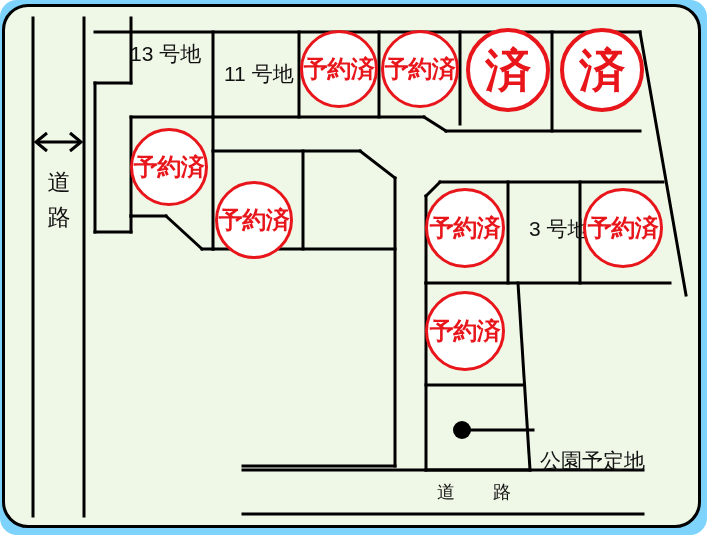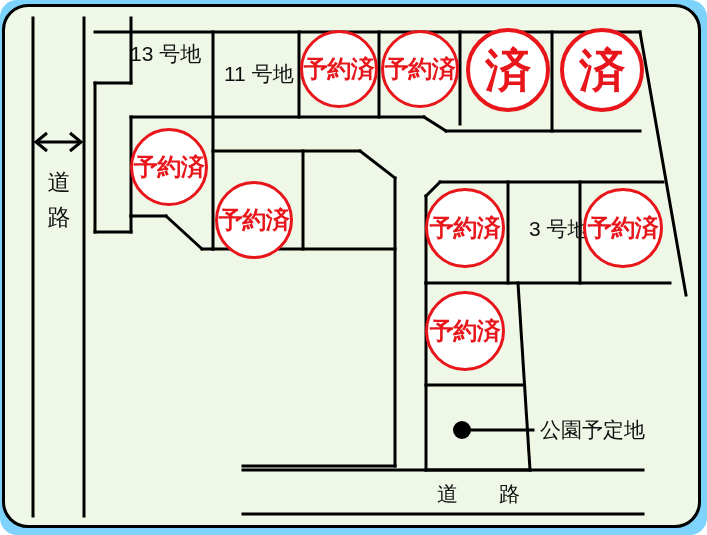--- a/index.html
+++ b/index.html
@@ -70,32 +70,33 @@
     font-size: 23px;
     line-height: 1.5;
     text-align: center;
     width: 40px;
   }
   .road-vert span { display: block; }
   
   .road-horiz {
     position: absolute;
     color: #111111;
-    font-size: 21px;
+    font-size: 18px;
     letter-spacing: 10px;
     white-space: nowrap;
     line-height: 1;
   }
   
   .park-label {
     position: absolute;
     color: #111111;
     font-size: 21px;
     white-space: nowrap;
     line-height: 1;
+    margin-top: 31px;
   }
 </style>
 </head>
 <body>
 
 <div id="stage">
 
   <div id="frame"></div>
 
   <svg id="lines" viewBox="0 0 707 535" xmlns="http://www.w3.org/2000/svg">

